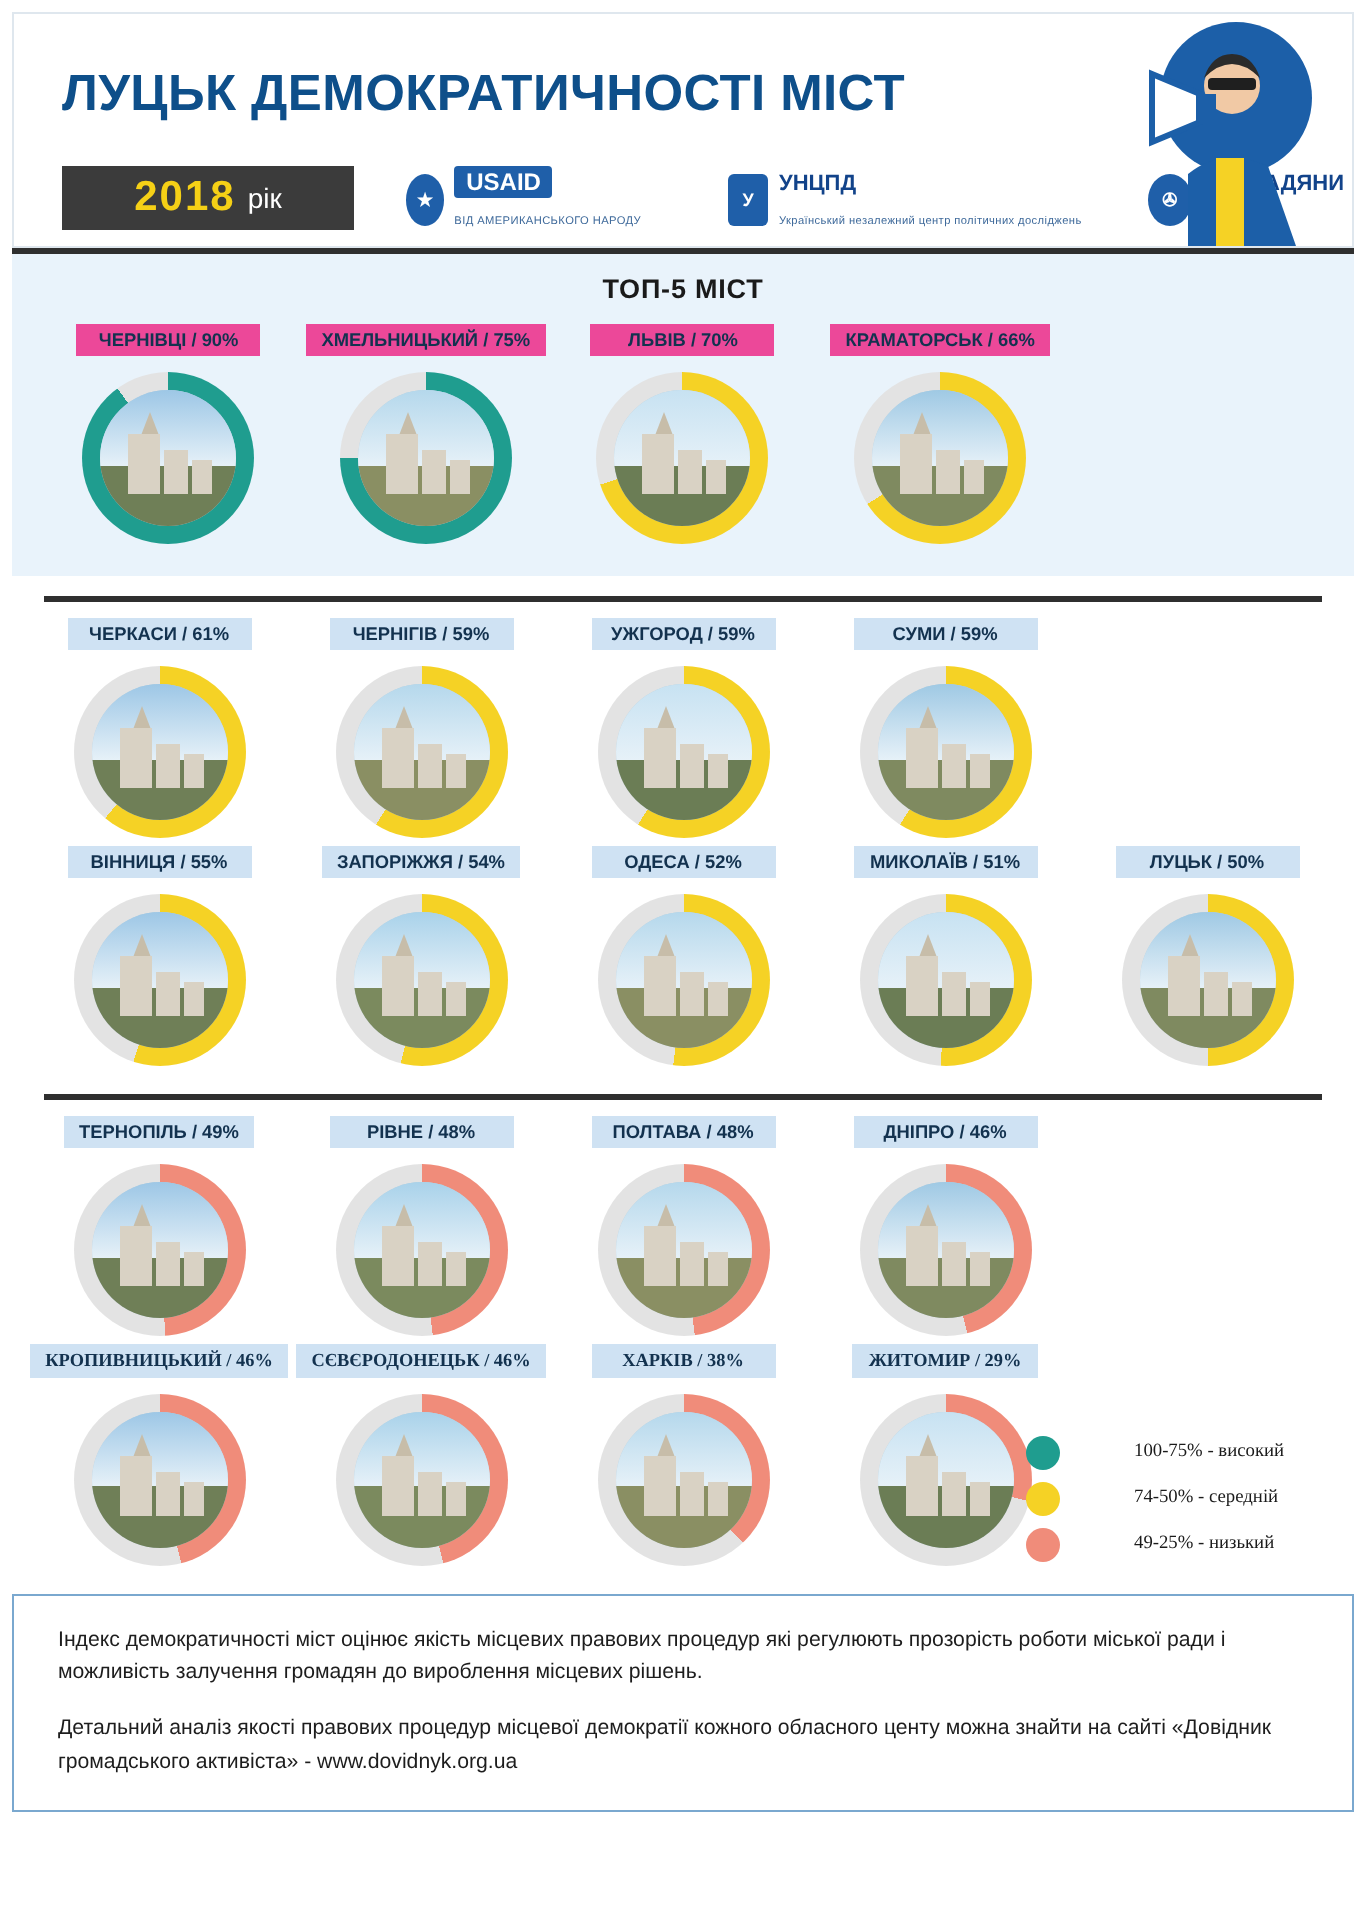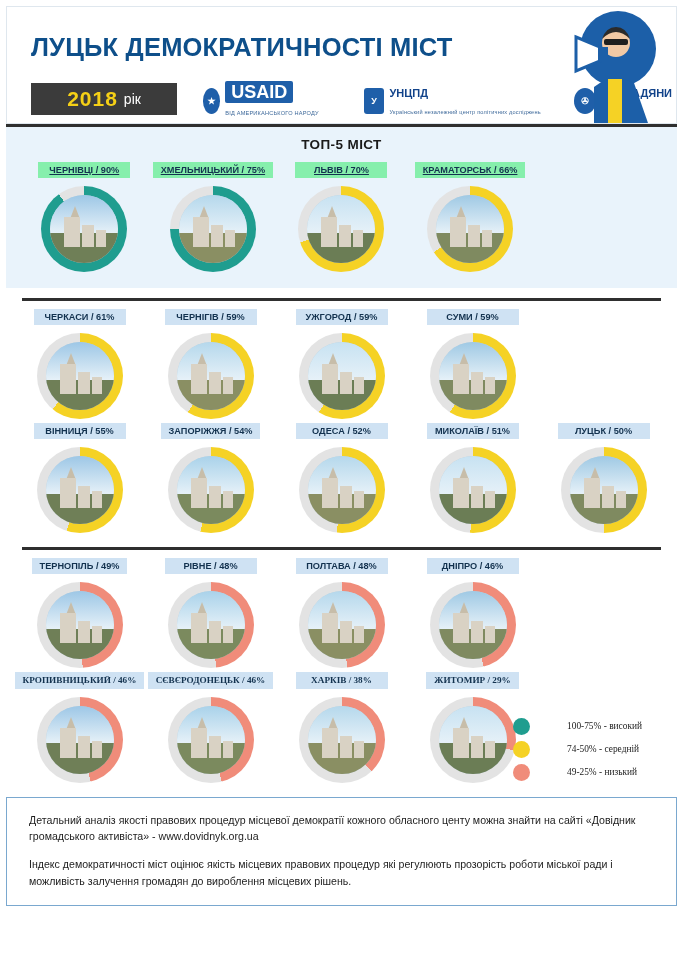--- a/index.html
+++ b/index.html
@@ -62,21 +62,21 @@
   .logo-mark {
     width: 26px; height: 26px; border-radius: 50%;
     background: #1f5fa9;
     display: flex; align-items: center; justify-content: center;
     color: #fff; font-size: 9px; font-weight: bold;
   }
   .logo-mark.sq { border-radius: 3px; background: #1f5fa9; }
   .logo-text { line-height: 1.05; }
   .logo-text .l1 { font-size: 11px; font-weight: bold; color: #12438a; white-space: nowrap; }
   .logo-text .l2 { font-size: 5.6px; color: #3f6a9b; white-space: nowrap; letter-spacing: .2px;}
-  .usaid .l1 { color: #ffffff; background:#1f5fa9; padding: 1px 6px; border-radius: 2px; font-size: 18px;}
+  .usaid .l1 { color: #ffffff; background:#1f5fa9; padding: 1px 6px; border-radius: 2px; font-size: 12px;}
 
   .mascot {
     position: absolute;
     right: 10px; top: 2px;
     width: 110px; height: 114px;
   }
 
   .header-rule {
     margin: 0 6px;
     height: 3px;
@@ -120,21 +120,21 @@
     background: #cfe2f3;
     color: #13324f;
     font-size: 9.2px;
     font-weight: bold;
     padding: 3px 8px;
     white-space: nowrap;
     line-height: 1.1;
     min-width: 92px;
     text-align: center;
   }
-  .top5 .city-label { background: #86efac; text-decoration: underline; }
+  .top5 .city-label { background: #ec4899; }
   .donut {
     position: relative;
     width: 86px; height: 86px;
     margin-top: 8px;
     border-radius: 50%;
   }
   .donut .ring {
     position: absolute; inset: 0;
     border-radius: 50%;
   }
@@ -567,17 +567,17 @@
           <span class="legend-text">74-50% - середній</span>
         </div>
         <div class="legend-item">
           <span class="legend-dot" style="background:#f08c7a"></span>
           <span class="legend-text">49-25% - низький</span>
         </div>
       </div>
   </div>
 
   <div class="footer">
+    <p>Індекс демократичності міст оцінює якість місцевих правових процедур які регулюють прозорість роботи міської ради і можливість залучення громадян до вироблення місцевих рішень.</p>
     <p>Детальний аналіз якості  правових процедур місцевої демократії кожного обласного центу можна знайти на сайті «Довідник громадського активіста»  -  www.dovidnyk.org.ua</p>
-    <p>Індекс демократичності міст оцінює якість місцевих правових процедур які регулюють прозорість роботи міської ради і можливість залучення громадян до вироблення місцевих рішень.</p>
   </div>
 
 </div>
 
 </body></html>

